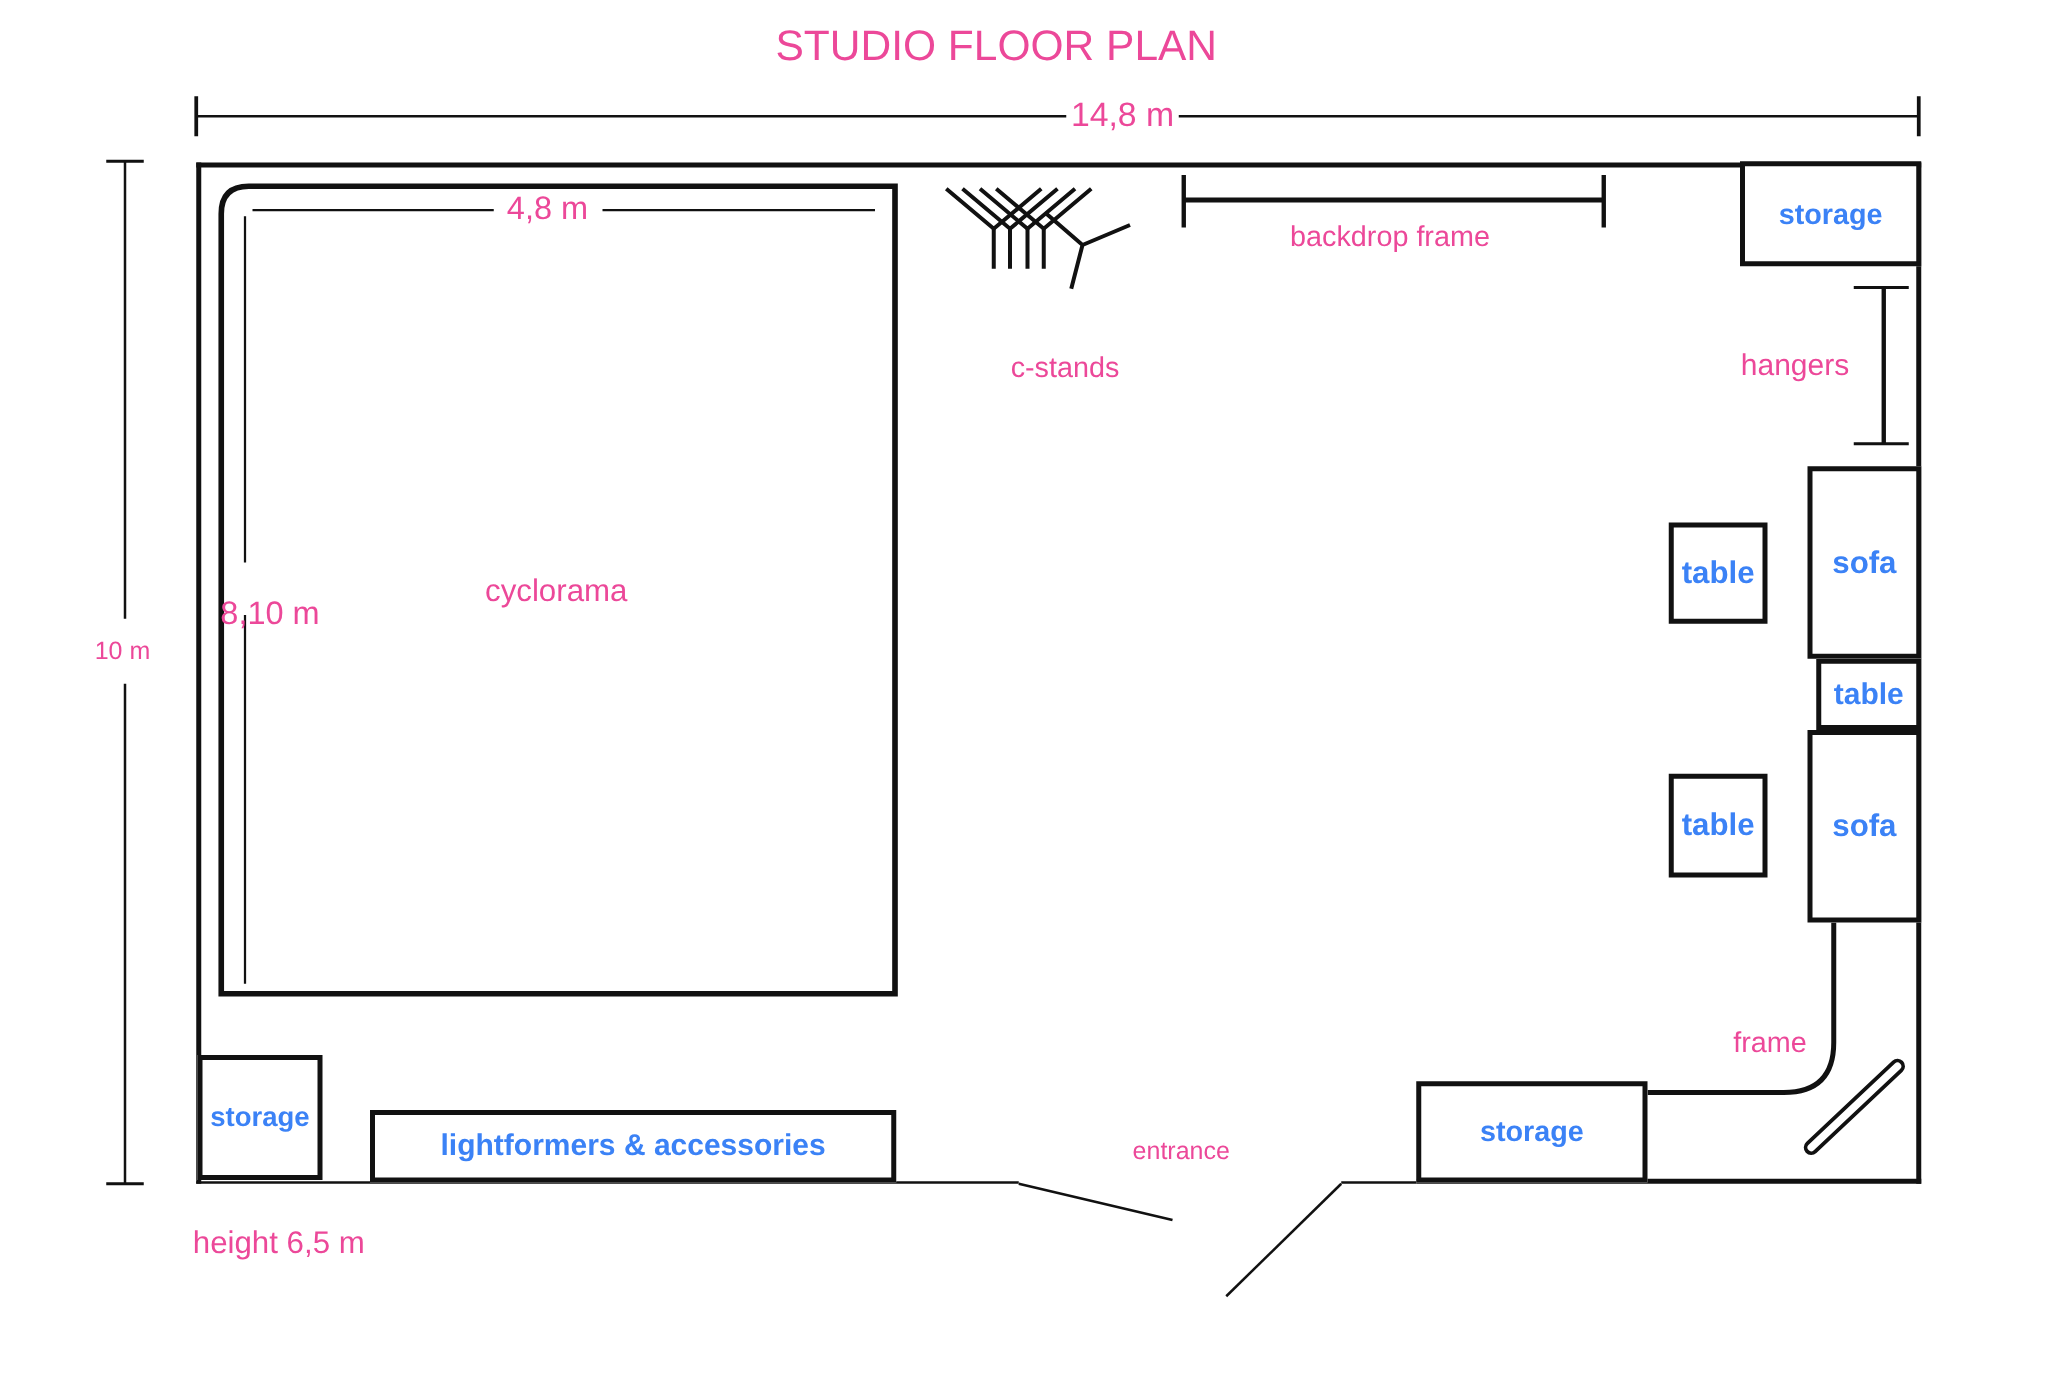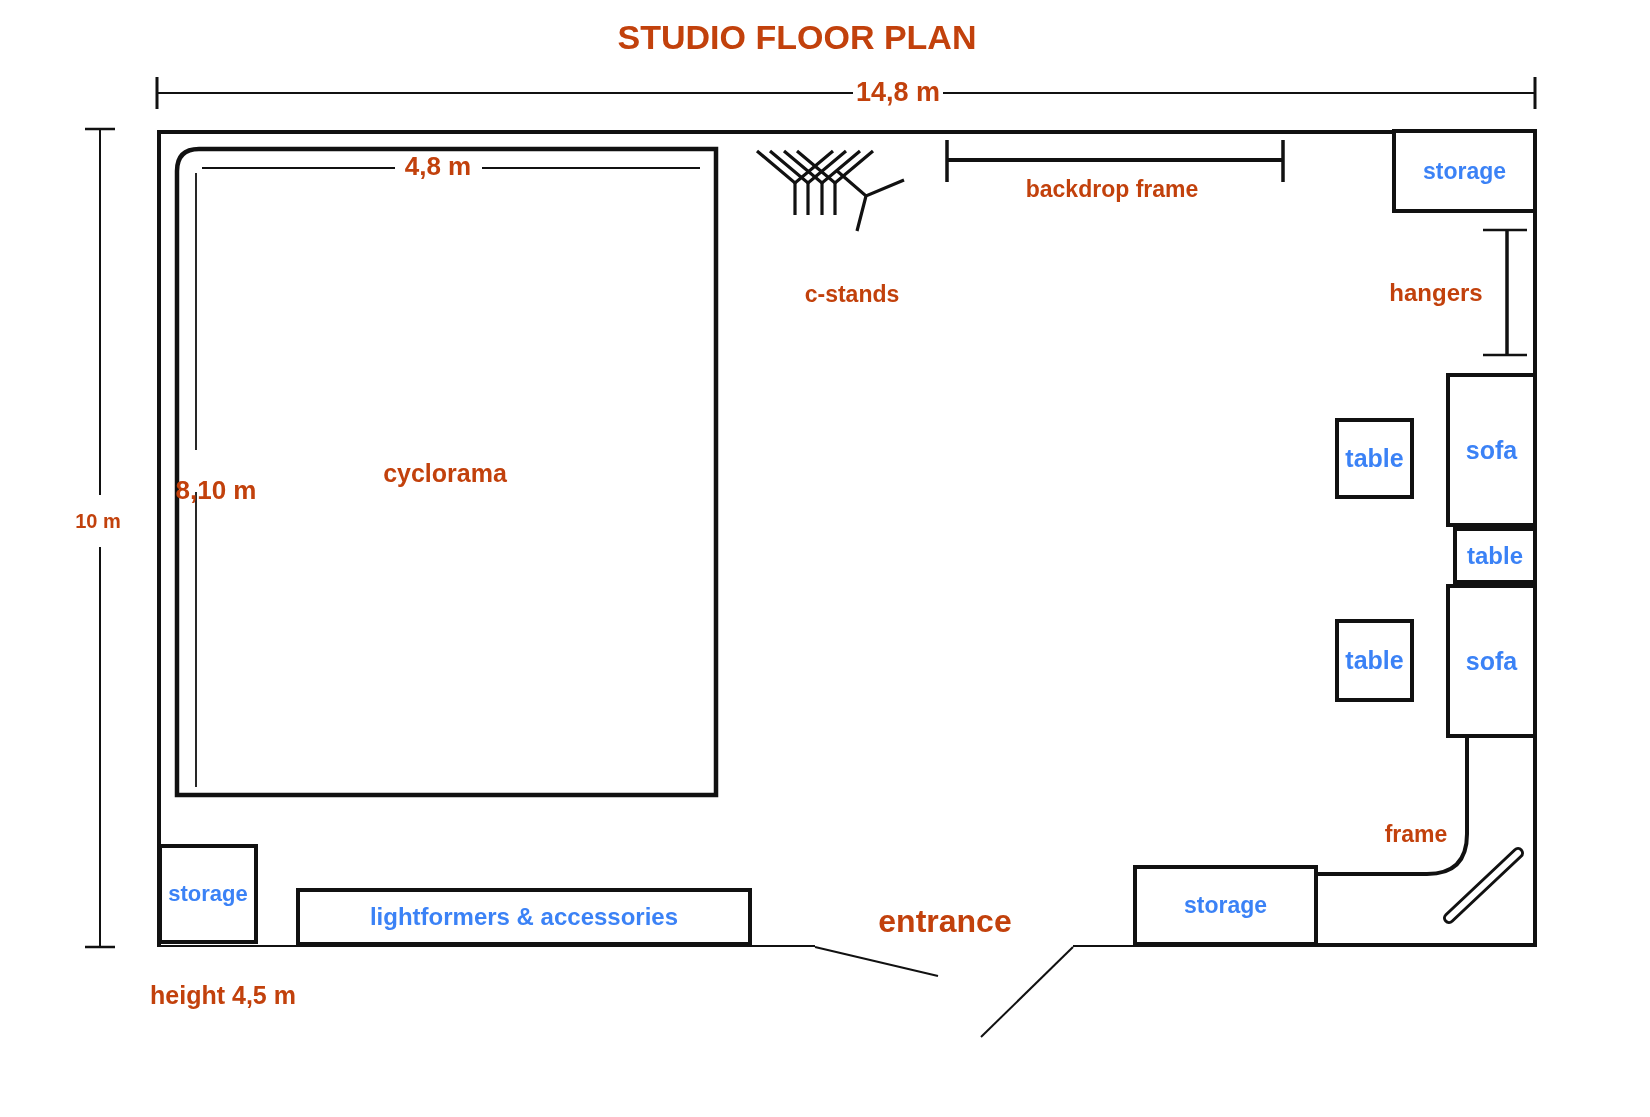--- a/index.html
+++ b/index.html
@@ -11,21 +11,21 @@
   }
   #plan-svg { position:absolute; left:0; top:0; }
   .box {
     position:absolute; box-sizing:border-box;
     background:#ffffff; border:4px solid #111111;
     display:flex; align-items:center; justify-content:center;
     font-weight:bold; color:#3b82f6; white-space:nowrap;
   }
   .lbl {
     position:absolute; transform:translate(-50%,-50%);
-    font-weight:bold; color:#c2410c; white-space:nowrap;
+    font-weight:normal; color:#ec4899; white-space:nowrap;
     line-height:1;
   }
 </style>
 </head>
 <body>
 
 <div id="stage">
 
   <svg id="plan-svg" width="1650" height="1117" viewBox="0 0 1650 1117" fill="none" stroke="#111111">
 
@@ -116,21 +116,21 @@
   </div>
 
   <div class="box" style="left:1133px; top:865px; width:185px; height:81px; font-size:23px;">
     <span>storage</span>
   </div>
 
   <div class="box" style="left:158px; top:844px; width:100px; height:100px; font-size:22px;">
     <span>storage</span>
   </div>
 
-  <div class="box" style="left:296px; top:888px; width:456px; height:58px; font-size:24px;">
+  <div class="box" style="left:296px; top:888px; width:421px; height:58px; font-size:24px;">
     <span>lightformers &amp; accessories</span>
   </div>
 
   <div class="lbl" style="left:797px; top:37px; font-size:34px;">STUDIO FLOOR PLAN</div>
 
   <div class="lbl" style="left:898px; top:92px; font-size:27px;">14,8 m</div>
 
   <div class="lbl" style="left:98px; top:521px; font-size:20px;">10 m</div>
 
   <div class="lbl" style="left:438px; top:166px; font-size:26px;">4,8 m</div>
@@ -140,17 +140,17 @@
   <div class="lbl" style="left:445px; top:473px; font-size:25px;">cyclorama</div>
 
   <div class="lbl" style="left:852px; top:249px; font-size:23px;margin-top:45px;">c-stands</div>
 
   <div class="lbl" style="left:1112px; top:189px; font-size:23px;text-align:right;">backdrop frame</div>
 
   <div class="lbl" style="left:1436px; top:293px; font-size:24px;">hangers</div>
 
   <div class="lbl" style="left:1416px; top:834px; font-size:23px;">frame</div>
 
-  <div class="lbl" style="left:945px; top:921px; font-size:32px;">entrance</div>
+  <div class="lbl" style="left:945px; top:921px; font-size:20px;">entrance</div>
 
-  <div class="lbl" style="left:223px; top:995px; font-size:25px;">height 4,5 m</div>
+  <div class="lbl" style="left:223px; top:995px; font-size:25px;">height 6,5 m</div>
 
 </div>
 
 </body></html>

